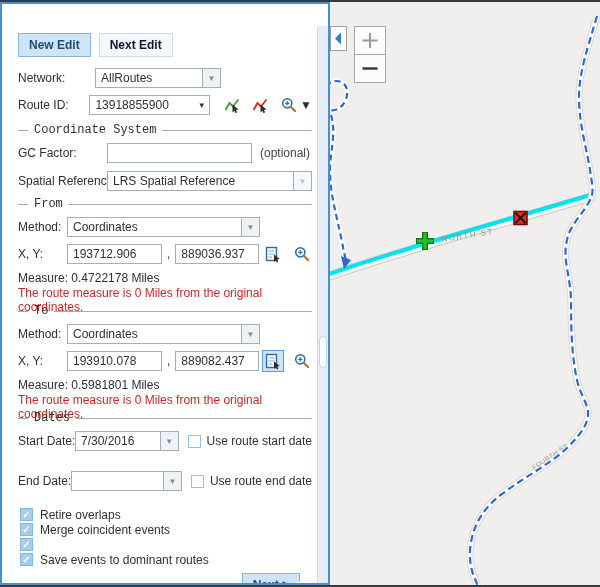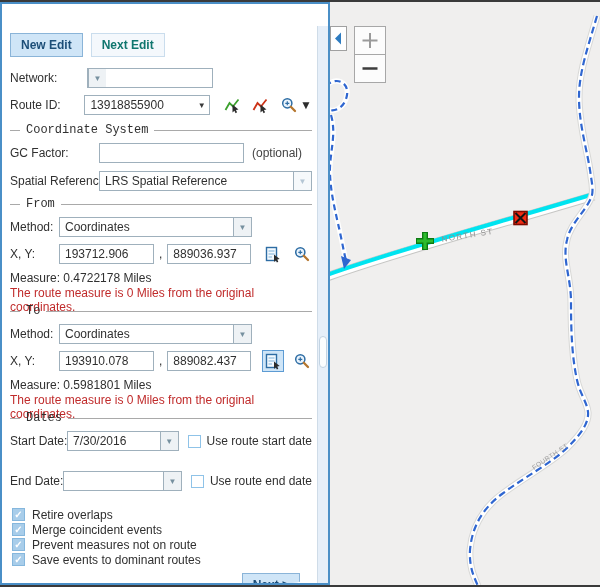--- a/index.html
+++ b/index.html
@@ -10,25 +10,25 @@
   #panel{position:absolute;left:0;top:0;width:330px;height:583px;background:#fff;
          border:2px solid #4a8fc7;box-sizing:border-box;}
   #titlebar{height:22px;background:#d8e9f7;display:flex;align-items:center;
             padding:0 8px;border-bottom:1px solid #bcd4e8;}
   #titlebar .t{font-weight:bold;color:#2b2b2b;flex:1;}
   #titlebar .x{color:#5a5a5a;font-size:14px;font-weight:bold;cursor:pointer;line-height:1;}
   #scroll{position:absolute;right:0;top:22px;bottom:0;width:10px;background:#e6eff9;
           border-left:1px solid #cfdce8;}
   #scroll .thumb{position:absolute;top:310px;height:30px;left:1px;right:1px;background:#fbfdfe;
           border:1px solid #c2d3e2;border-radius:4px;}
-  #content{position:absolute;left:0;top:22px;right:10px;bottom:0;padding:7px 6px 0 8px;overflow:hidden;border-radius:26px;}
+  #content{position:absolute;left:0;top:22px;right:10px;bottom:0;padding:7px 6px 0 16px;overflow:hidden;border-radius:26px;}
   .row{display:flex;align-items:center;margin-bottom:7px;}
   .btn{height:22px;padding:0 10px;display:inline-flex;align-items:center;font-weight:bold;
        border:1px solid #8ab4d8;background:#cfe5f7;color:#1c4e78;margin-right:8px;cursor:pointer;}
-  .btn.disabled{background:#f4f8fc;border-color:#cadded;color:#0f766e;cursor:default;}
+  .btn.disabled{background:#f4f8fc;border-color:#cadded;color:#0f172a;cursor:default;}
   .btnrow{margin-bottom:11px;}
   .lbl{white-space:nowrap;}
   .combo{display:flex;align-items:stretch;border:1px solid #9fb0bc;background:#fff;height:20px;box-sizing:border-box;}
   .combo .val{flex:1;padding:2px 5px;white-space:nowrap;overflow:hidden;}
   .combo .dd{width:17px;background:#eef2f5;border-left:1px solid #9fb0bc;display:flex;
              align-items:center;justify-content:center;color:#76909f;font-size:8px;cursor:pointer;}
   .combo .dd.dim{color:#b4c6d4;background:#f6f9fb;}
   .combo .ddin{width:15px;display:flex;align-items:center;justify-content:center;color:#3a3a3a;font-size:8px;cursor:pointer;}
   .ti{border:1px solid #9fb0bc;background:#fff;height:20px;box-sizing:border-box;padding:2px 5px;white-space:nowrap;overflow:hidden;}
   .legend{display:flex;align-items:center;margin:4px 0 6px 0;height:14px;font-family:Liberation Mono, monospace;}
@@ -58,20 +58,21 @@
     <div id="content">
 
       <div class="row btnrow">
         <span class="btn">New Edit</span>
         <span class="btn disabled">Next Edit</span>
       </div>
 
       <div class="row">
         <span class="lbl" style="width:77px;">Network:</span>
         <span class="combo" style="width:126px;">
+          <span class="val">AllRoutes</span>
           <span class="dd">▼</span>
         </span>
       </div>
 
       <div class="row" style="margin-bottom:8px;">
         <span class="lbl" style="width:77px;">Route ID:</span>
         <span class="combo" style="width:130px;border-color:#9fb0bc;">
           <span class="val">13918855900</span>
           <span class="ddin">▼</span>
         </span>
@@ -208,21 +209,20 @@
       <div class="optrow">
         <span class="cb on">✓</span>
         <span>Retire overlaps</span>
       </div>
       <div class="optrow">
         <span class="cb on">✓</span>
         <span>Merge coincident events</span>
       </div>
       <div class="optrow">
         <span class="cb on">✓</span>
-        <span>Prevent measures not on route</span>
       </div>
       <div class="optrow">
         <span class="cb on">✓</span>
         <span>Save events to dominant routes</span>
       </div>
 
       <div class="nextrow">
         <span class="btn" style="margin-right:0;">Next &gt;</span>
       </div>
     </div>

